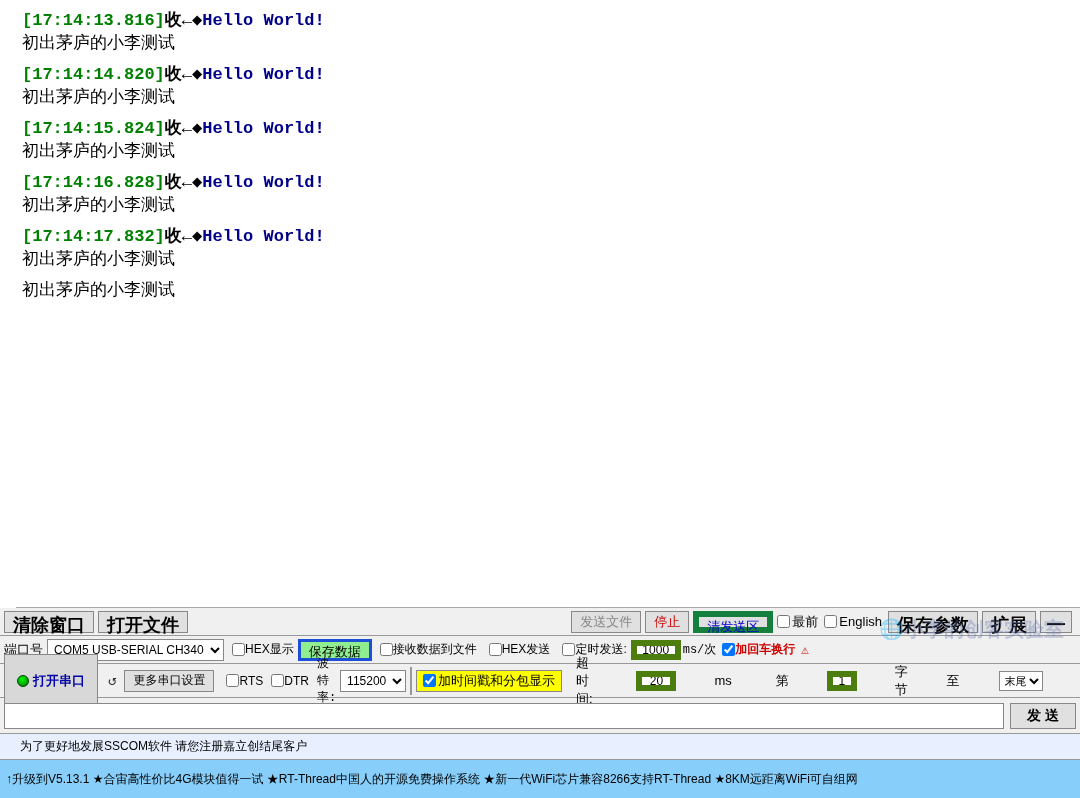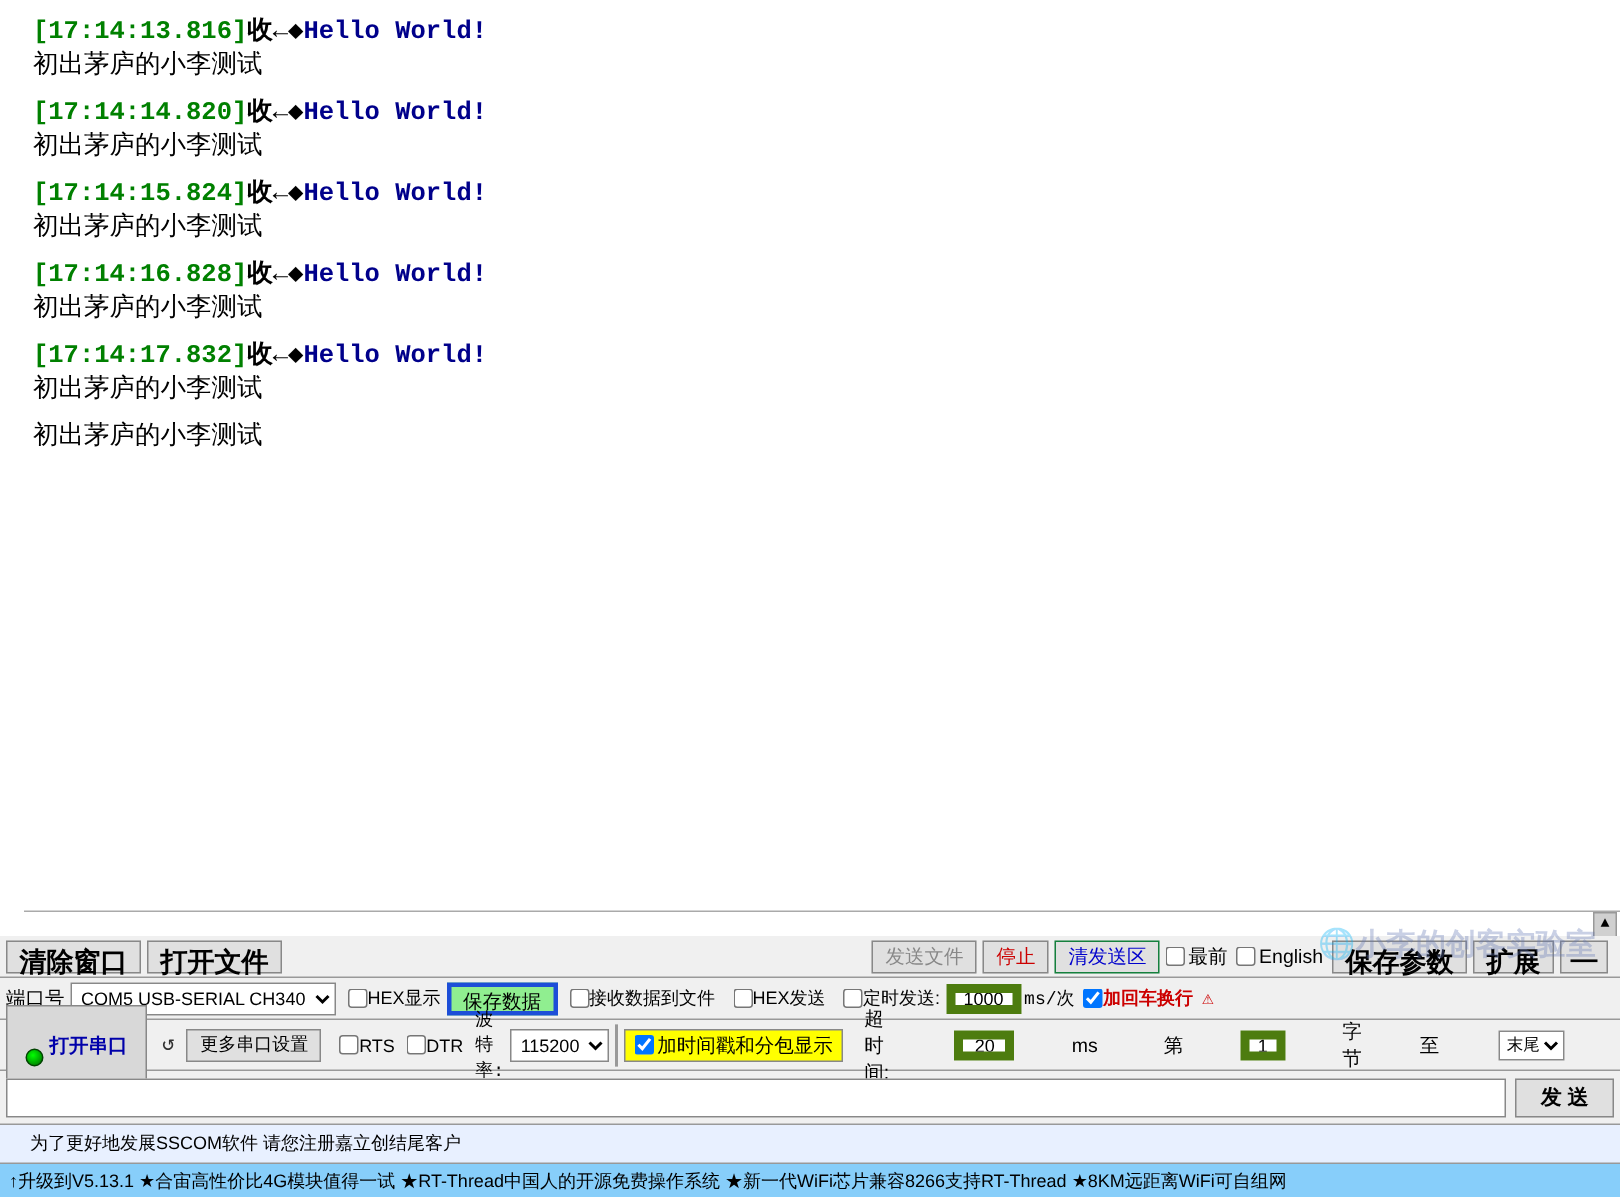--- a/index.html
+++ b/index.html
@@ -97,21 +97,21 @@
       font-size: 13px;
       color: #888;
       margin-right: 4px;
       font-family: SimSun, Arial, sans-serif;
       height: 22px;
       white-space: nowrap;
     }
 
     .toolbar-btn-blue {
       background: #e0e0e0;
-      border: 1px solid #15803d;
+      border: 6px solid #15803d;
       padding: 1px 8px;
       font-size: 13px;
       color: #0000cc;
       cursor: pointer;
       margin-right: 4px;
       font-family: SimSun, Arial, sans-serif;
       height: 22px;
       white-space: nowrap;
     }
 
@@ -286,21 +286,21 @@
       border-bottom: 1px solid #999;
       font-size: 12px;
       font-family: SimSun, Arial, sans-serif;
       color: #000;
     }
 
     
     #bottom-ticker {
       background: #87cefa;
       padding: 2px 6px;
-      height: 22px;
+      height: 38px;
       font-size: 12px;
       font-family: SimSun, Arial, sans-serif;
       color: #000;
       display: flex;
       align-items: center;
       overflow: hidden;
       white-space: nowrap;
     }
 
     
@@ -453,21 +453,21 @@
     <input type="text" class="timeout-input" style="width: 50px;" value="1000">
     <span style="font-size:12px;margin:0 2px;">ms/次</span>
     <label class="hex-checkbox-area" style="margin-left:4px;">
       <input type="checkbox" checked="" style="">
       <span style="color:#cc0000;font-weight:bold;">加回车换行</span>
     </label>
     <span style="color:#cc0000;font-size:13px;margin-left:2px;">⚠</span>
   </div>
 
   <div id="toolbar-row3">
-    <div style="display:flex;align-items:flex-end;border:1px solid #888;padding:12px;background:#d8d8d8;margin-right:6px;">
+    <div style="display:flex;align-items:center;border:1px solid #888;padding:12px;background:#d8d8d8;margin-right:6px;">
       <span class="green-dot"></span>
       <button class="open-port-btn" style="border:none;background:transparent;padding:0;">打开串口</button>
     </div>
     <span class="refresh-icon">↺</span>
     <button class="multi-port-btn">更多串口设置</button>
     <div style="display:flex;align-items:center;margin-left:8px;">
       <label class="hex-checkbox-area">
         <input type="checkbox" style="">
         <span>RTS</span>
       </label>

